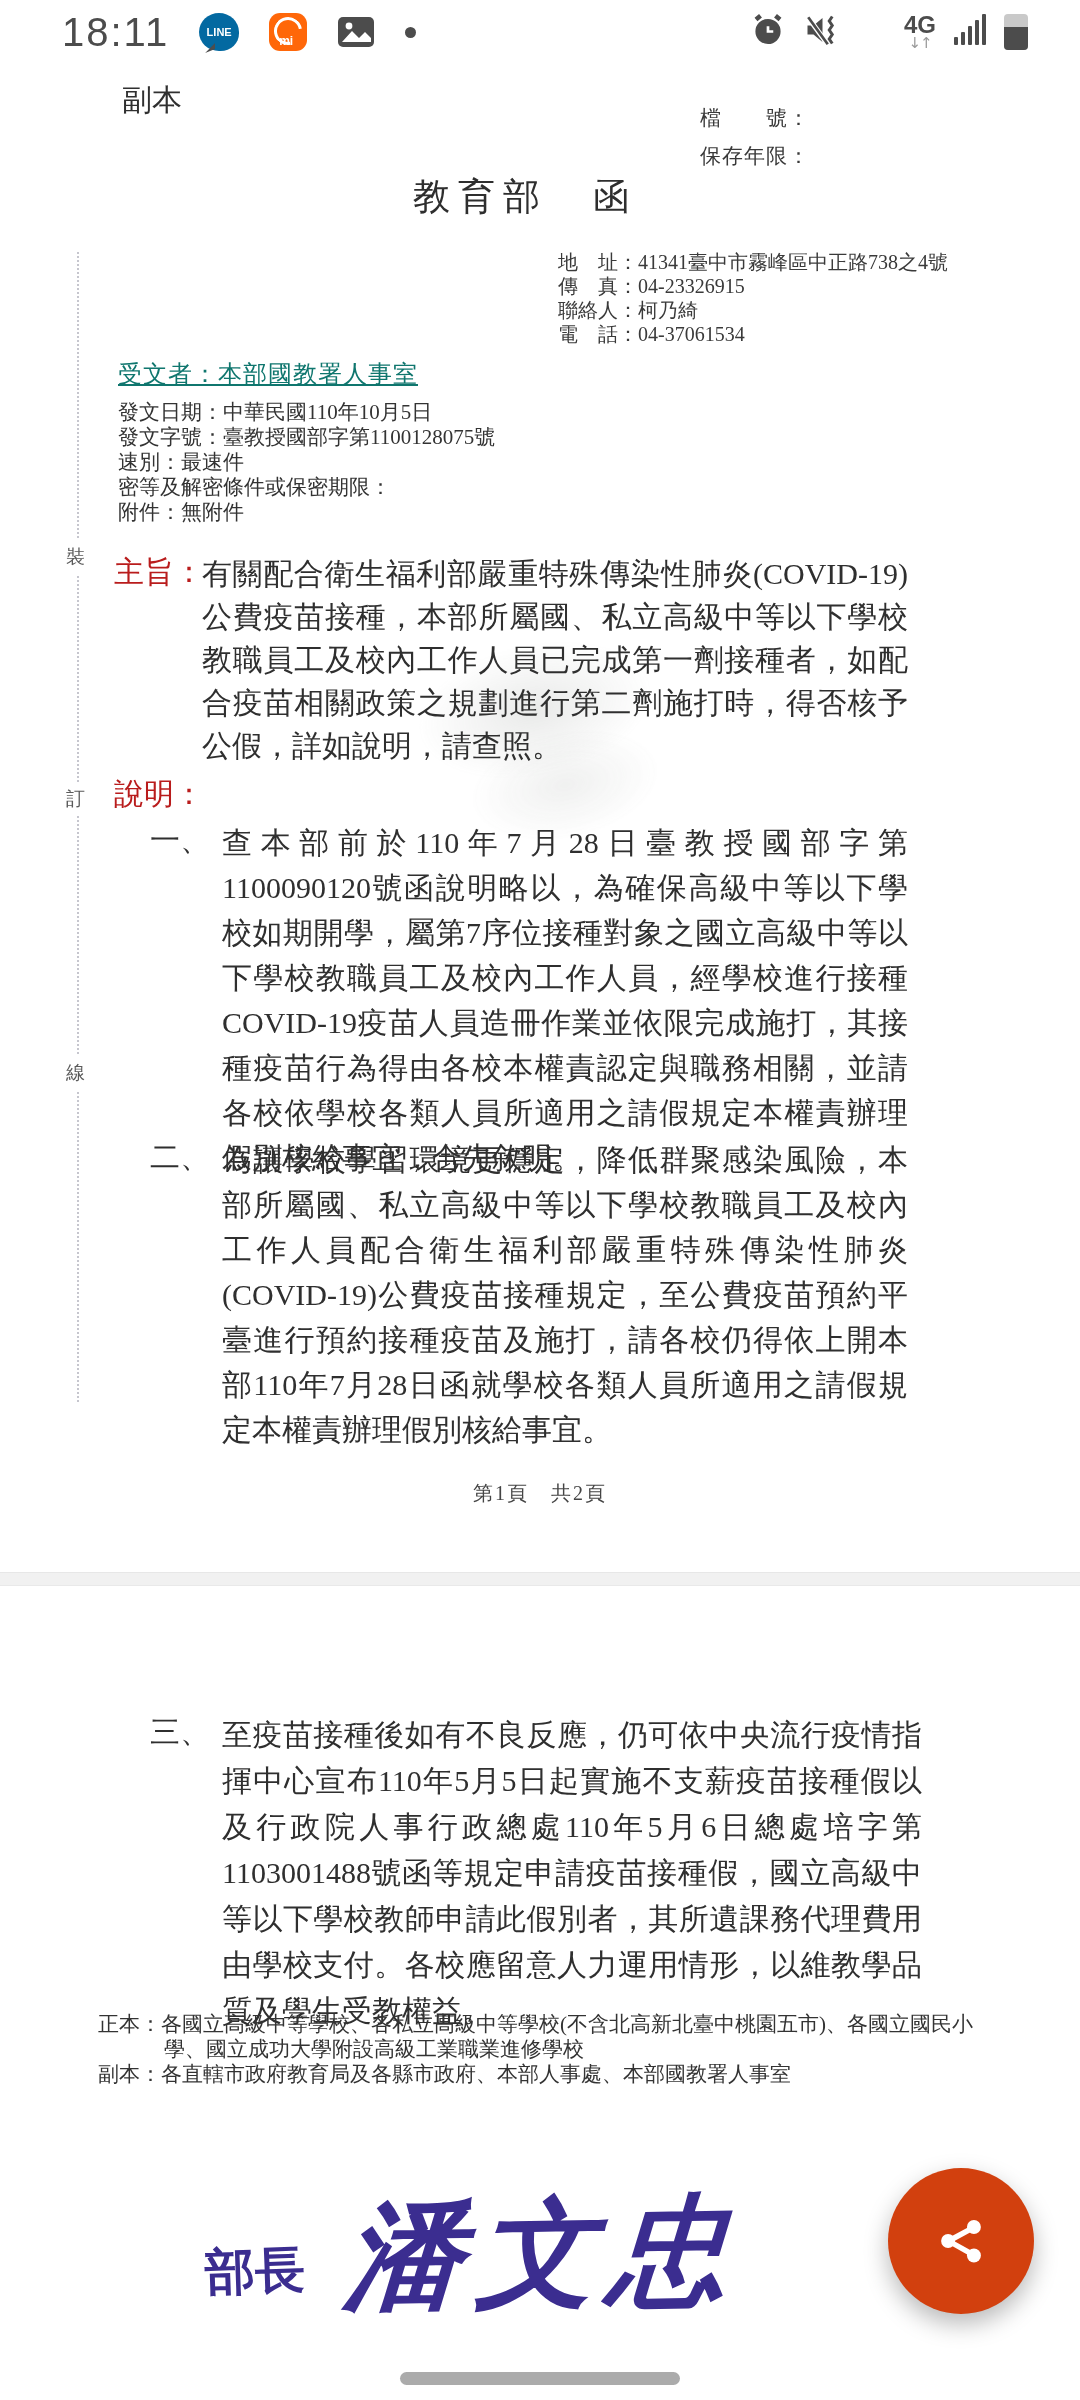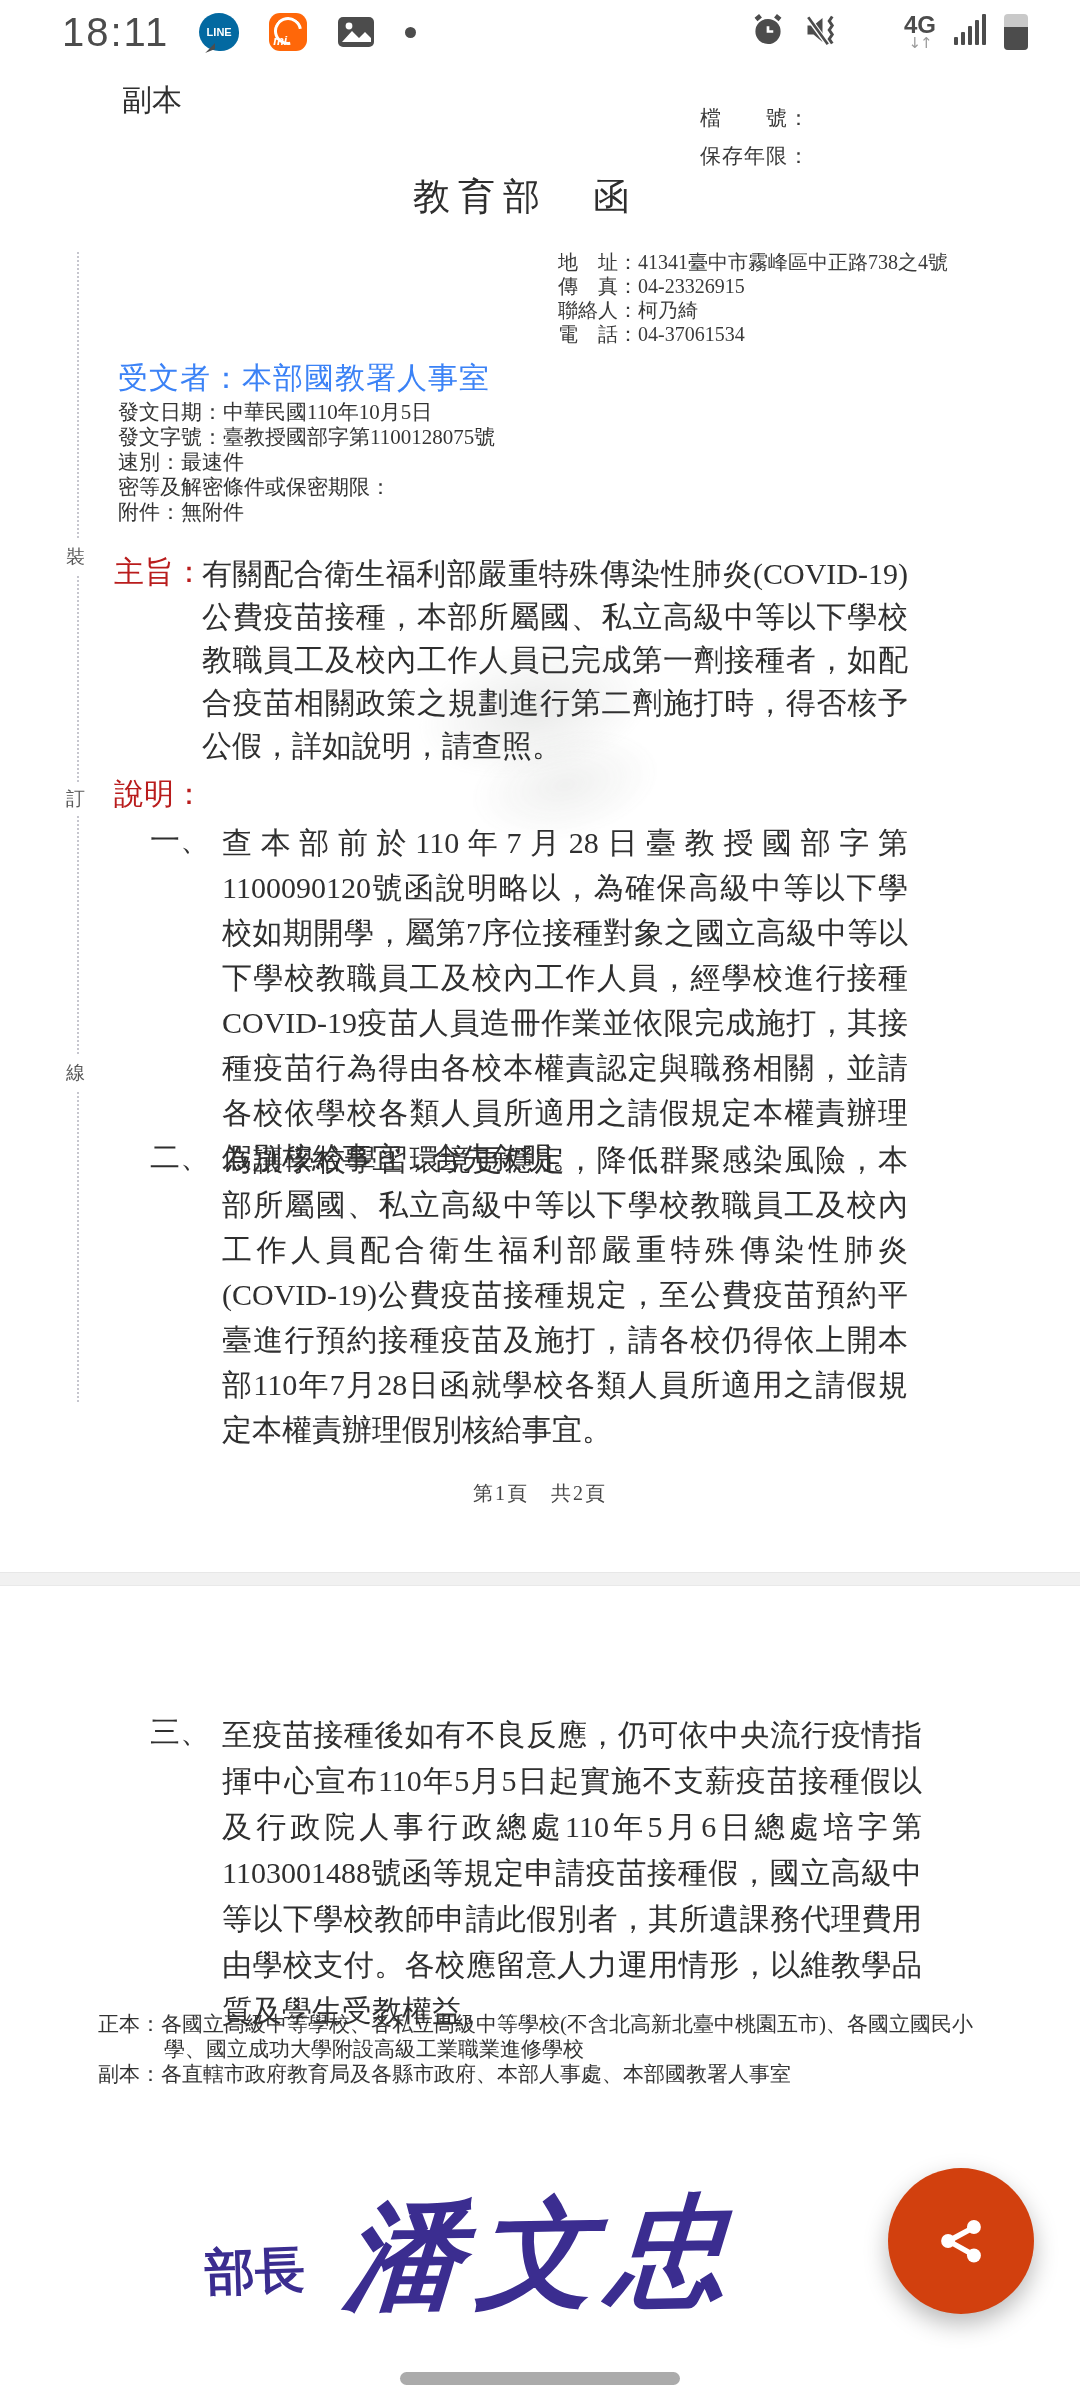--- a/index.html
+++ b/index.html
@@ -19,36 +19,36 @@
   .sb-right{position:absolute;right:52px;top:0;height:64px;display:flex;align-items:center;gap:17px;}
   .sb-time{font-size:40px;font-weight:300;letter-spacing:2px;color:#4c4c4c;}
   .line-icon{width:40px;height:38px;background:#0369a1;border-radius:50% 50% 46% 50%;
     display:flex;align-items:center;justify-content:center;position:relative;}
   .line-icon::after{content:"";position:absolute;left:6px;bottom:-2px;width:10px;height:10px;background:#4e4e4e;
     clip-path:polygon(0 100%,100% 0,100% 60%);}
   .line-icon span{color:#fff;font-size:11px;font-weight:bold;letter-spacing:0;}
   .mi-icon{width:38px;height:38px;background:#ff6709;border-radius:11px;position:relative;}
   .mi-icon .ring{position:absolute;left:5px;top:4px;width:22px;height:22px;border:3px solid #fff;border-radius:50%;
     border-right-color:transparent;transform:rotate(35deg);}
-  .mi-icon .mi{position:absolute;right:20px;bottom:3px;color:#fff;font-size:12px;font-weight:bold;font-style:italic;}
+  .mi-icon .mi{position:absolute;right:14px;bottom:3px;color:#fff;font-size:12px;font-weight:bold;}
   .gal-icon{width:38px;height:32px;}
   .sb-dot{width:11px;height:11px;border-radius:50%;background:#4c4c4c;}
   .fourg{display:flex;flex-direction:column;align-items:center;line-height:1;margin-left:48px;}
   .fourg .t{font-size:24px;font-weight:bold;color:#4c4c4c;}
   .fourg .arrows{font-size:15px;color:#9a9a9a;letter-spacing:-1px;margin-top:-1px;font-family:"DejaVu Sans",sans-serif;}
   .battery{width:24px;height:36px;border-radius:4px;background:#c9c9c9;position:relative;overflow:hidden;}
   .battery::before{content:"";position:absolute;top:-0px;left:7px;width:10px;height:4px;background:#c9c9c9;border-radius:2px 2px 0 0;}
   .battery .fill{position:absolute;bottom:0;left:0;width:100%;height:65%;background:#4c4c4c;}
 
   
   .doc-text{color:#303030;}
   .hdr-small{font-size:21px;letter-spacing:1px;color:#3a3a3a;}
   .doc-title{font-size:37px;letter-spacing:8px;color:#2e2e2e;}
   .addr{font-size:20px;line-height:24px;color:#3a3a3a;white-space:pre-line;margin-top:12px;}
-  .recipient{font-size:30px;color:#3b82f6;letter-spacing:1px;}
+  .recipient{font-size:24px;color:#0f766e;letter-spacing:1px;text-decoration:underline;}
   .meta{font-size:21px;line-height:25px;color:#333;}
   .label-big{font-size:30px;color:#b91c1c;}
   .para{font-size:30px;line-height:43px;text-align:justify;text-justify:inter-ideograph;color:#2f2f2f;}
   .item-no{font-size:30px;color:#2f2f2f;}
   .item-body{font-size:30px;line-height:45px;text-align:justify;color:#2f2f2f;}
   .pageinfo{width:1080px;text-align:center;font-size:20px;color:#444;letter-spacing:2px;}
   .dist{font-size:21px;line-height:25px;color:#333;width:900px;}
   .dist p{margin:0;padding-left:66px;text-indent:-66px;}
   .sep-band{left:0;width:1080px;height:12px;background:#f1f1f1;border-top:1px solid #e7e7e7;border-bottom:1px solid #e9e9e9;}
 

